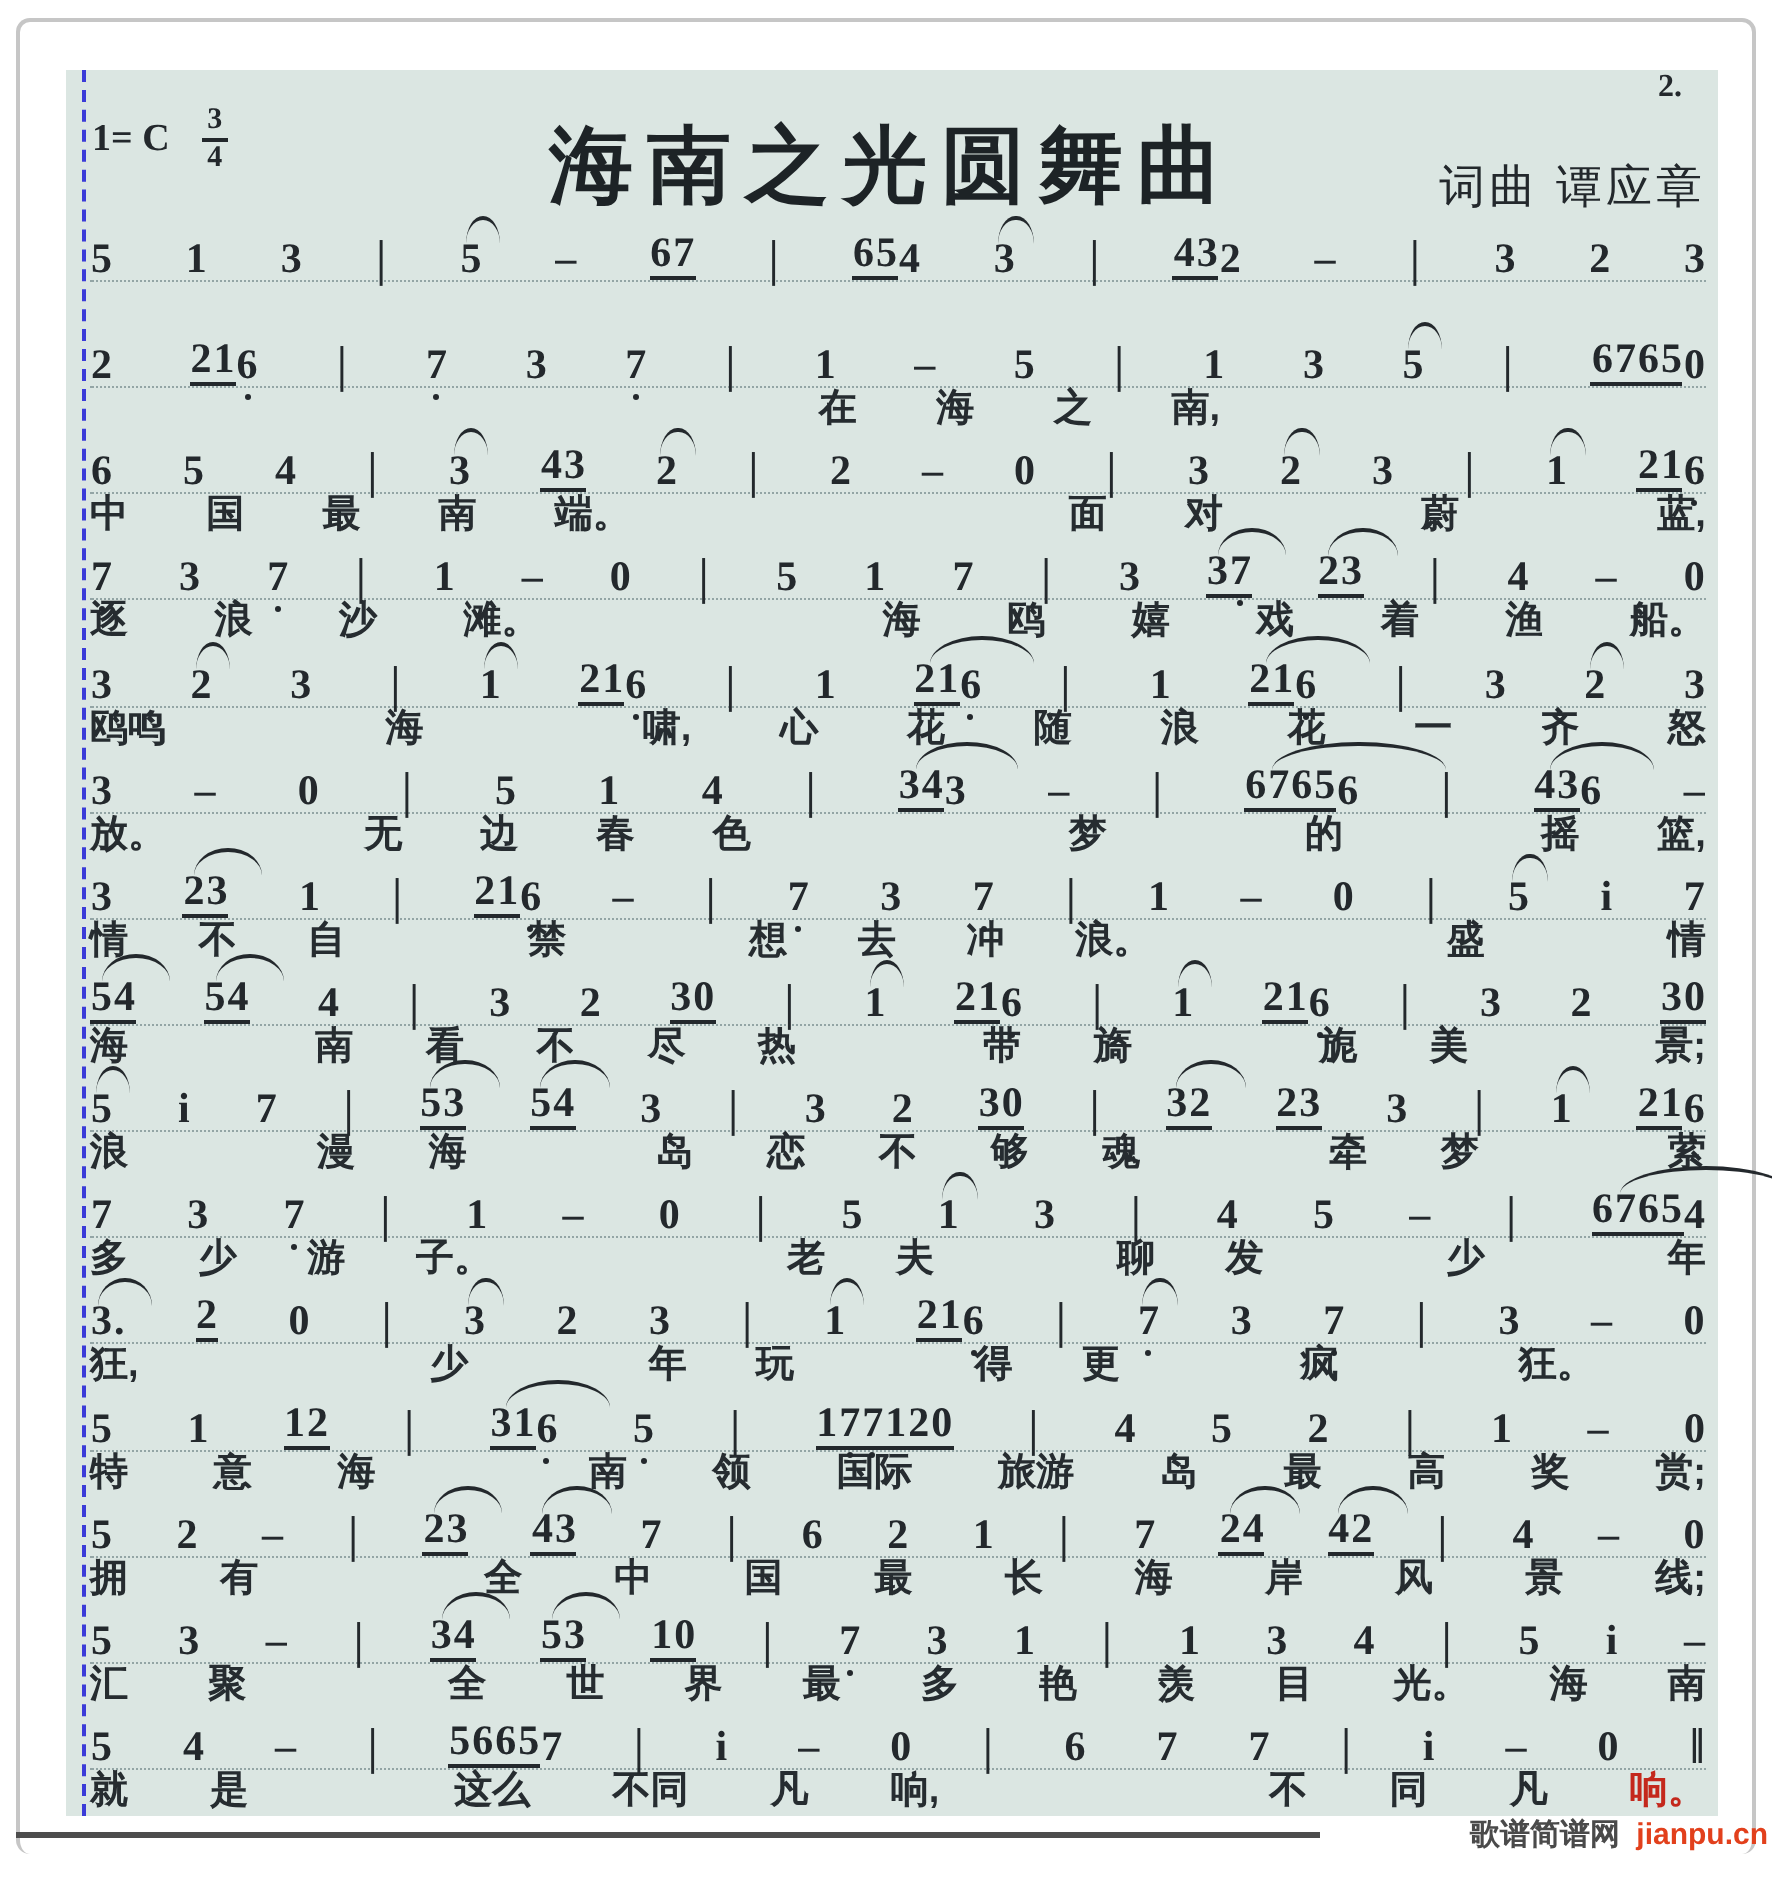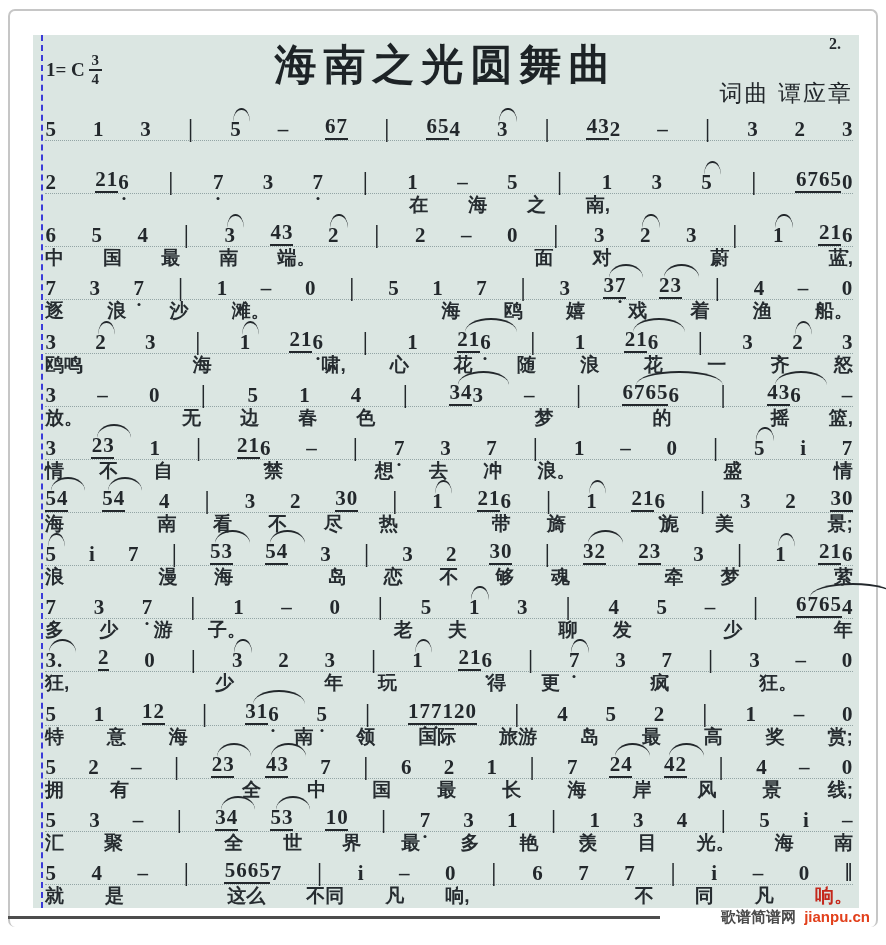--- a/index.html
+++ b/index.html
@@ -5,25 +5,25 @@
   html,body{margin:0;padding:0;background:#ffffff;}
   .canvas{position:relative;width:886px;height:945px;background:#ffffff;overflow:hidden;
           font-family:"Liberation Serif",serif;}
   .frame{position:absolute;left:8px;top:9px;width:866px;height:916px;
          border:2px solid #c6c6c6;border-bottom:none;border-radius:7px;}
   .score{position:absolute;left:33px;top:35px;width:826px;height:873px;background:#dbe6e2;}
   .dashed-left{position:absolute;left:8px;top:0;bottom:0;border-left:2px dashed #3b3bd8;}
   
   .header{position:relative;height:74px;}
   .keysig{position:absolute;left:13px;top:18px;font-weight:700;font-size:19px;color:#23282c;
-          display:flex;align-items:center;gap:4px;}
+          display:flex;align-items:center;gap:16px;}
   .frac{display:inline-flex;flex-direction:column;align-items:center;line-height:1;font-size:15px;}
   .frac b{font-weight:700;}
   .frac i{display:block;width:13px;height:2px;background:#23282c;margin:1px 0;}
-  .title{position:absolute;left:50%;top:2px;transform:translateX(-50%);
+  .title{position:absolute;left:50%;top:20px;transform:translateX(-50%);
          font-size:42px;font-weight:700;letter-spacing:7px;color:#1d2326;white-space:nowrap;}
   .pageno{position:absolute;right:18px;top:0px;font-size:16px;font-weight:700;color:#23282c;}
   .credit{position:absolute;right:6px;bottom:0px;font-size:23px;font-weight:400;color:#23282c;
           font-family:"Liberation Sans",sans-serif;letter-spacing:2px;white-space:nowrap;}
   
   .systems{position:absolute;left:12px;right:6px;top:74px;bottom:2px;
            display:flex;flex-direction:column;justify-content:space-between;}
   .system{height:53px;display:flex;flex-direction:column;}
   .notes-row{display:flex;justify-content:space-between;align-items:flex-end;
              height:32px;padding-top:9px;box-sizing:border-box;
@@ -38,21 +38,21 @@
                border-top:2px solid #23282c;border-radius:50% 50% 0 0/100% 100% 0 0;}
   .bar{font-weight:700;transform:scaleY(1.2);padding:0 1px;}
   .lyrics-row{display:flex;justify-content:space-between;align-items:center;height:21px;
               font-family:"Liberation Sans",sans-serif;font-size:19px;font-weight:700;
               color:#262c30;line-height:1;}
   .lyric{white-space:nowrap;}
   .lyric.red{color:#c4281c;}
   .spacer{display:inline-block;width:1.1em;visibility:hidden;}
   
   .bottom-line{position:absolute;left:8px;top:916px;width:652px;height:3px;background:#4d4d4d;}
-  .watermark{position:absolute;right:16px;top:908px;font-size:15px;font-weight:700;
+  .watermark{position:absolute;right:2px;top:908px;font-size:15px;font-weight:700;
              font-family:"Liberation Sans",sans-serif;white-space:nowrap;}
   .wm-gray{color:#4a4a4a;}
   .wm-red{color:#e2401c;text-decoration:none;margin-left:4px;}
 </style>
 </head>
 <body>
 
 <div class="canvas">
   <div class="frame"></div>
 

